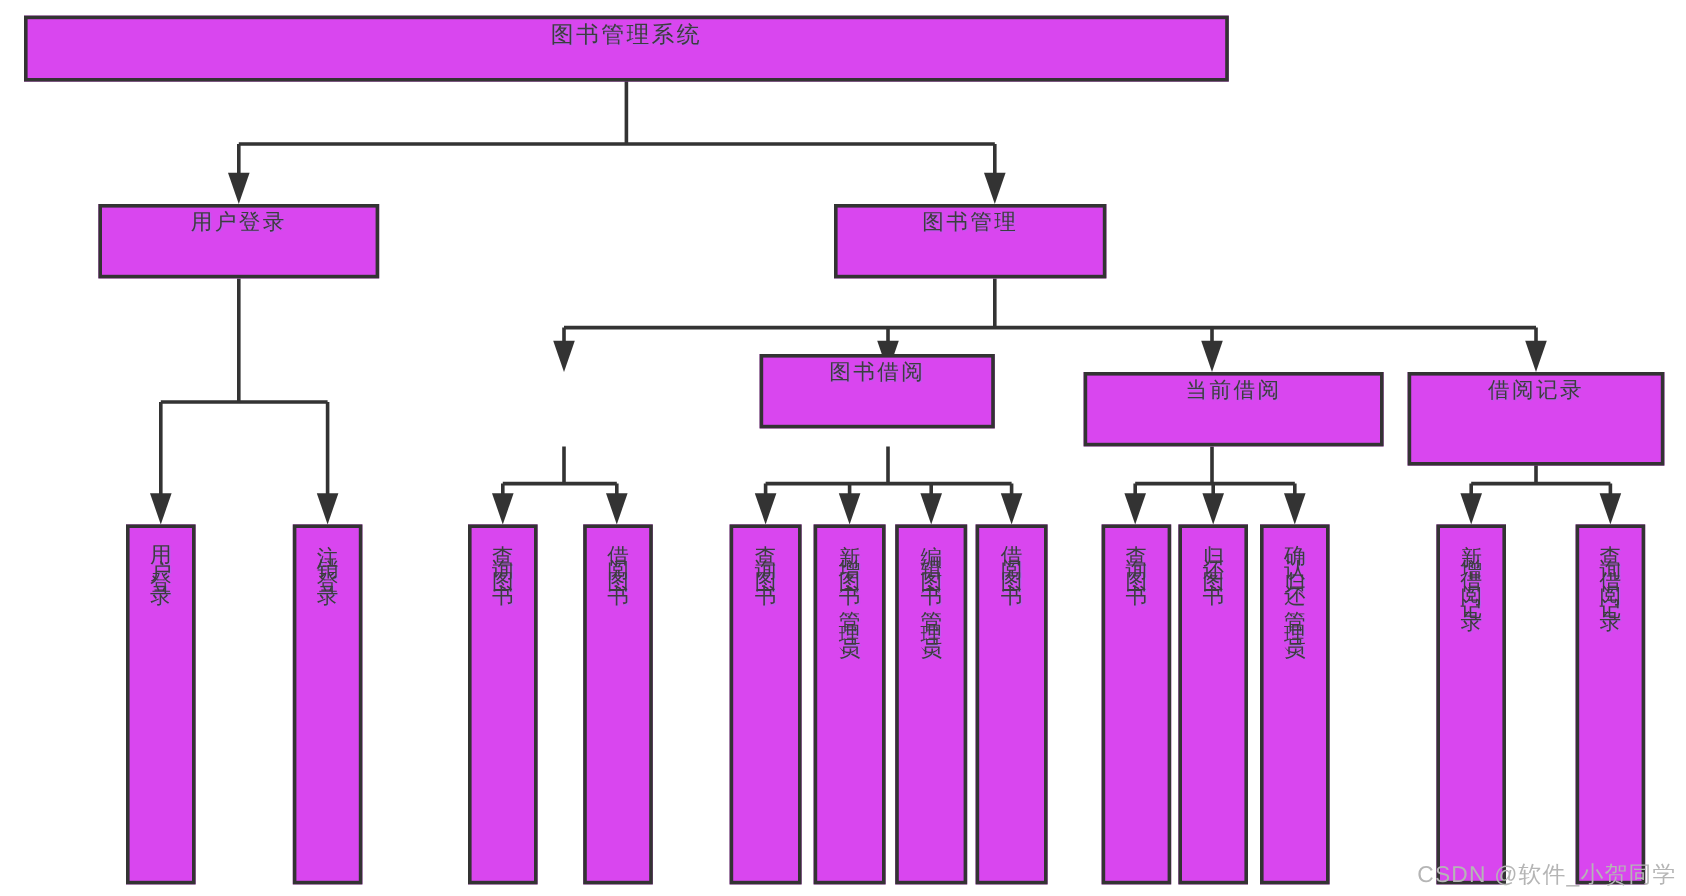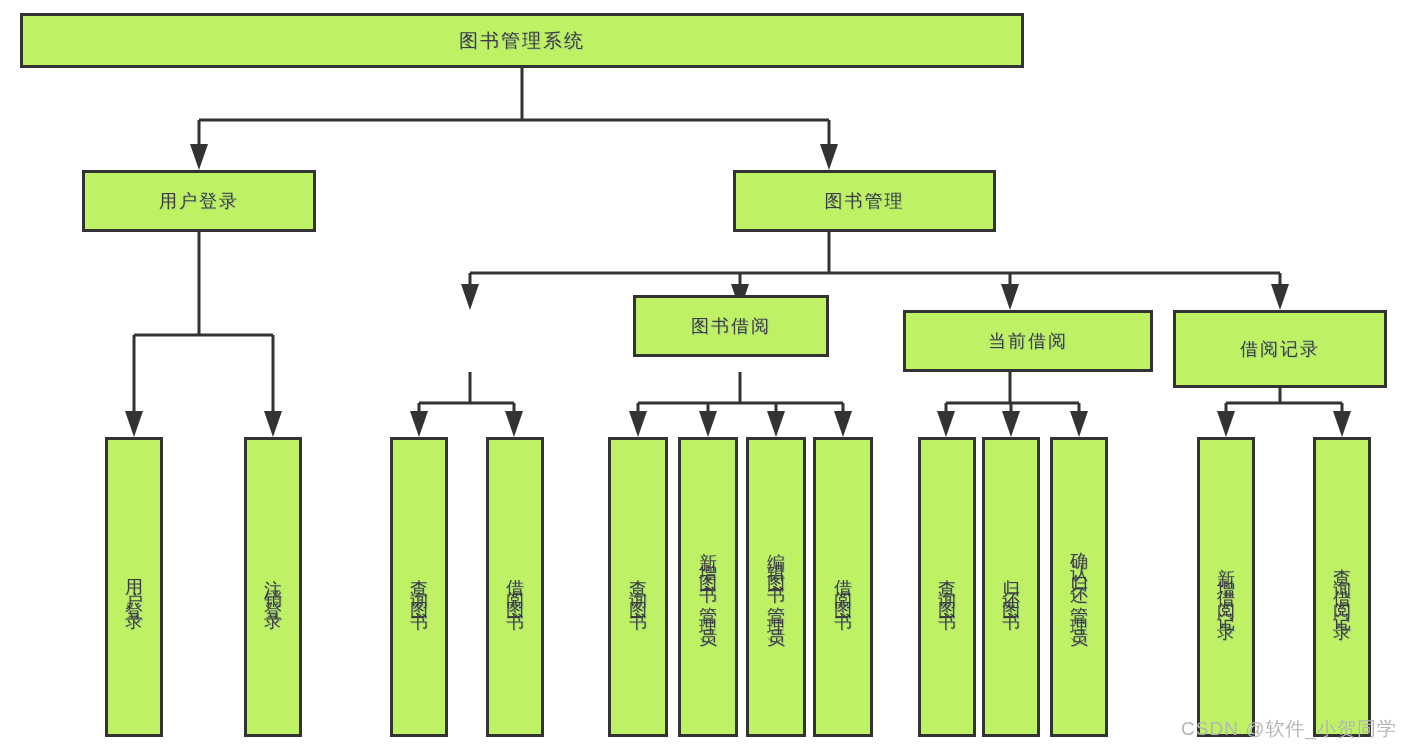--- a/index.html
+++ b/index.html
@@ -15,25 +15,24 @@
     background: #ffffff;
     overflow: hidden;
   }
   #connectors {
     position: absolute;
     left: 0; top: 0;
     z-index: 0;
   }
   .box {
     position: absolute;
-    background: #bef264;
+    background: #d946ef;
     border: 3px solid #333333;
     box-sizing: border-box;
     display: flex;
-    align-items: center;
     justify-content: center;
     color: #3d3d3d;
     z-index: 1;
   }
   .box .lbl {
     text-shadow: 1px 1px 0 rgba(110, 145, 225, 0.30);
     white-space: nowrap;
   }
   .h .lbl {
     font-size: 18px;
@@ -107,21 +106,21 @@
     </g>
   </svg>
 
   <div class="box h root" style="left:20px; top:13px; width:1004px; height:55px">
     <span class="lbl">图书管理系统</span>
   </div>
 
   <div class="box h" style="left:82px; top:170px; width:234px; height:62px">
     <span class="lbl">用户登录</span>
   </div>
-  <div class="box h" style="left:733px; top:170px; width:263px; height:62px">
+  <div class="box h" style="left:695px; top:170px; width:227px; height:62px">
     <span class="lbl">图书管理</span>
   </div>
 
   <div class="box h" style="left:633px; top:295px; width:196px; height:62px">
     <span class="lbl">图书借阅</span>
   </div>
   <div class="box h" style="left:903px; top:310px; width:250px; height:62px">
     <span class="lbl">当前借阅</span>
   </div>
   <div class="box h" style="left:1173px; top:310px; width:214px; height:78px">

